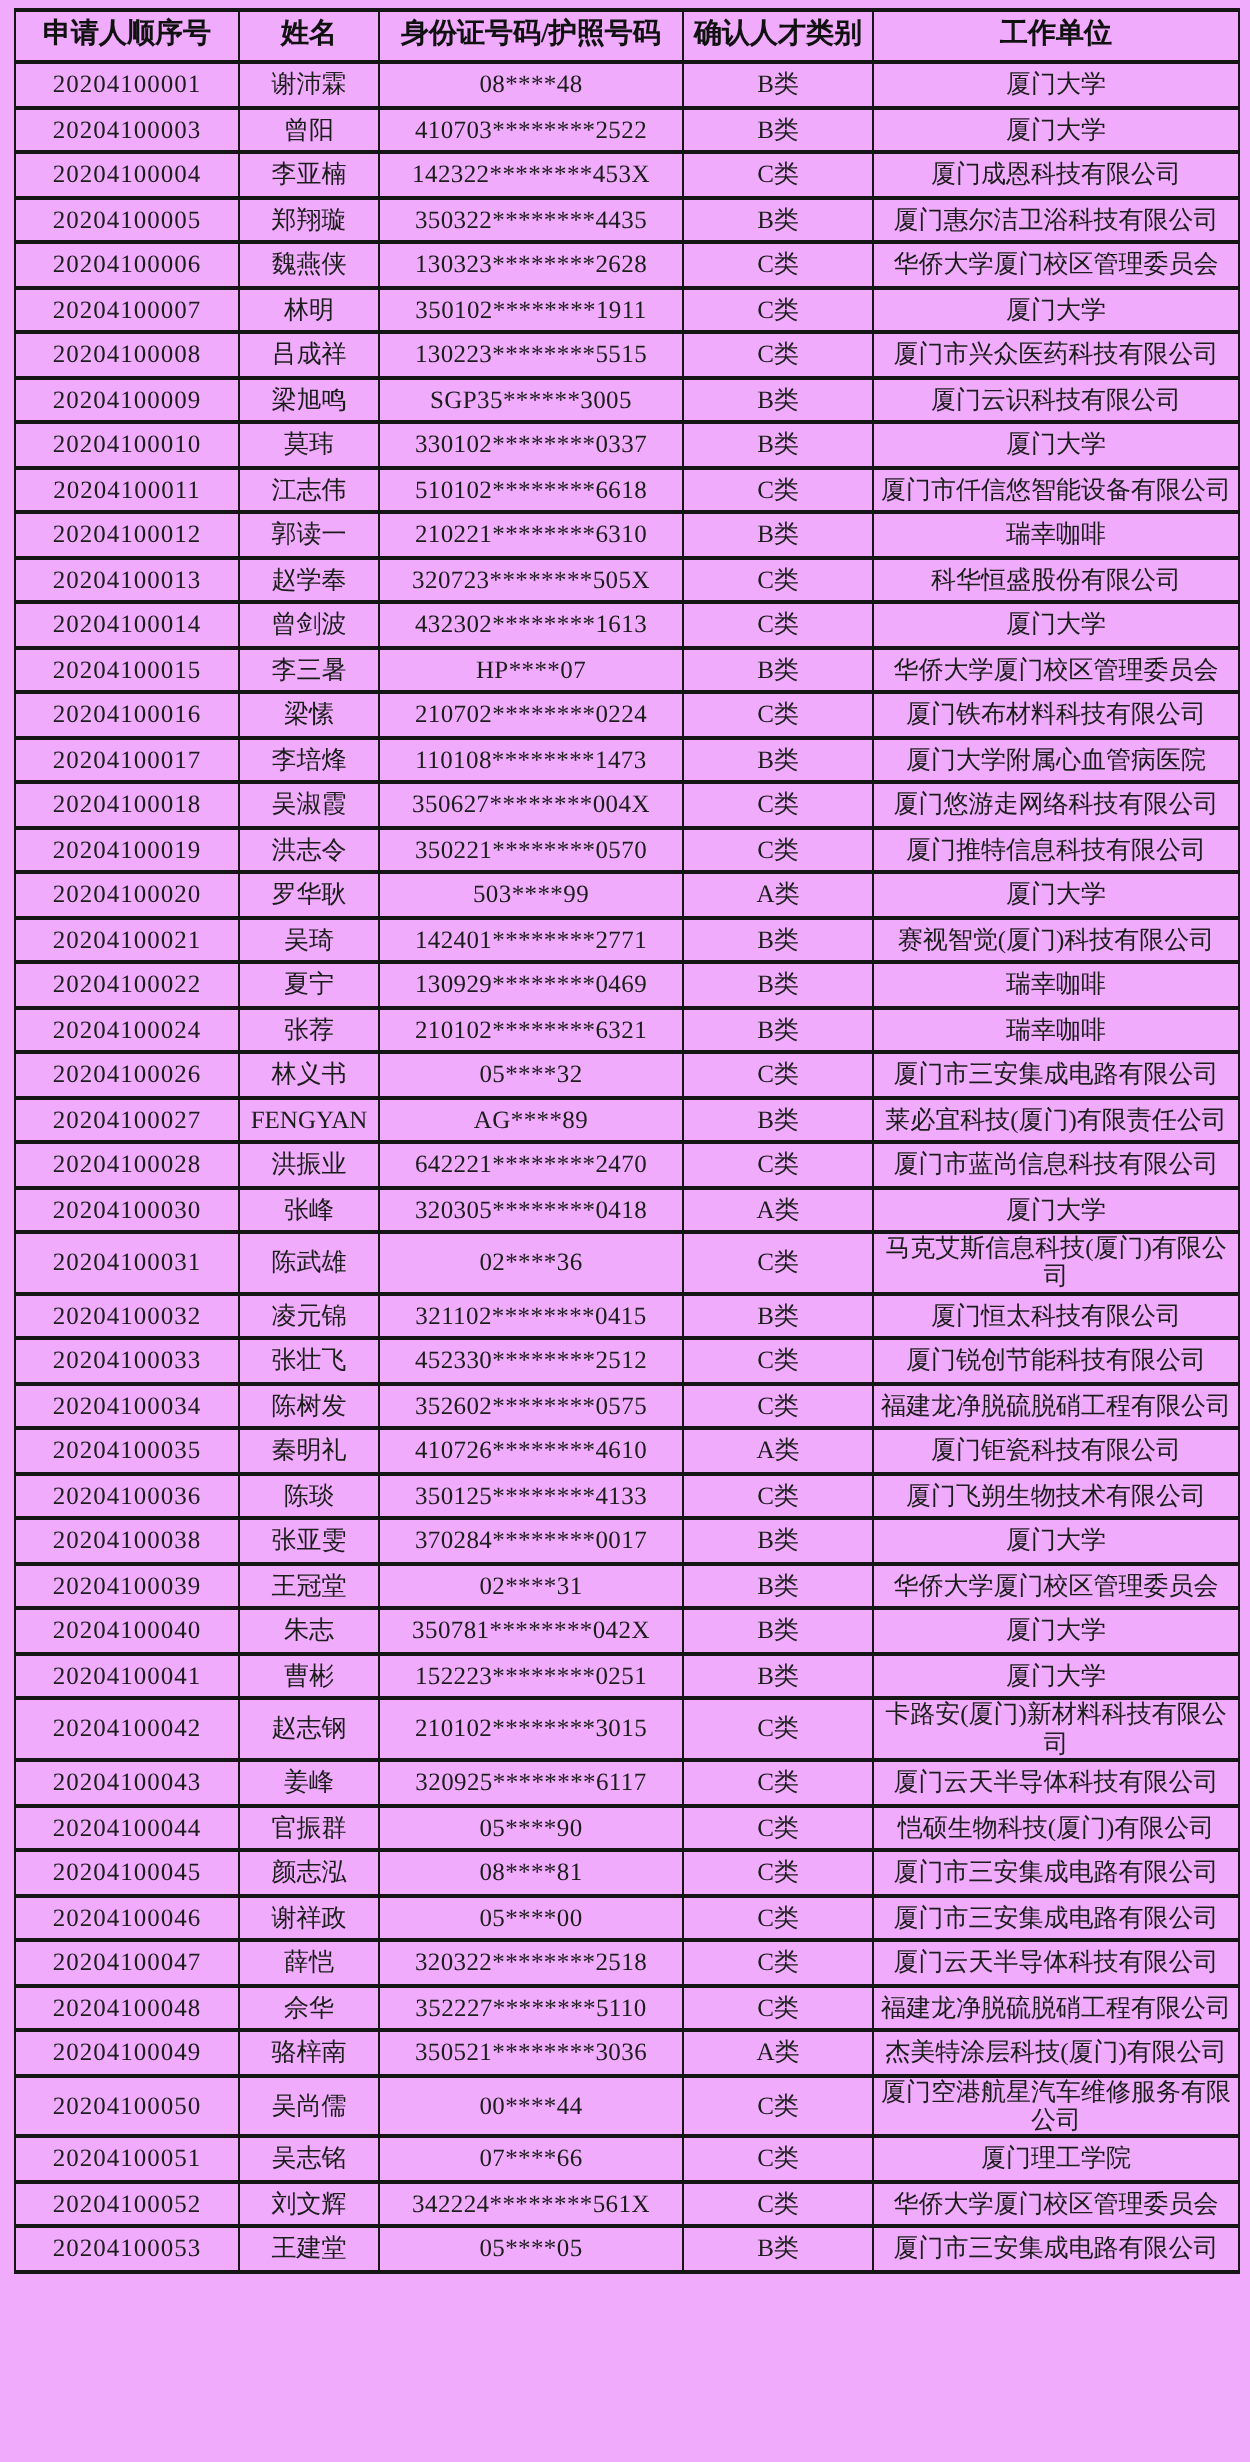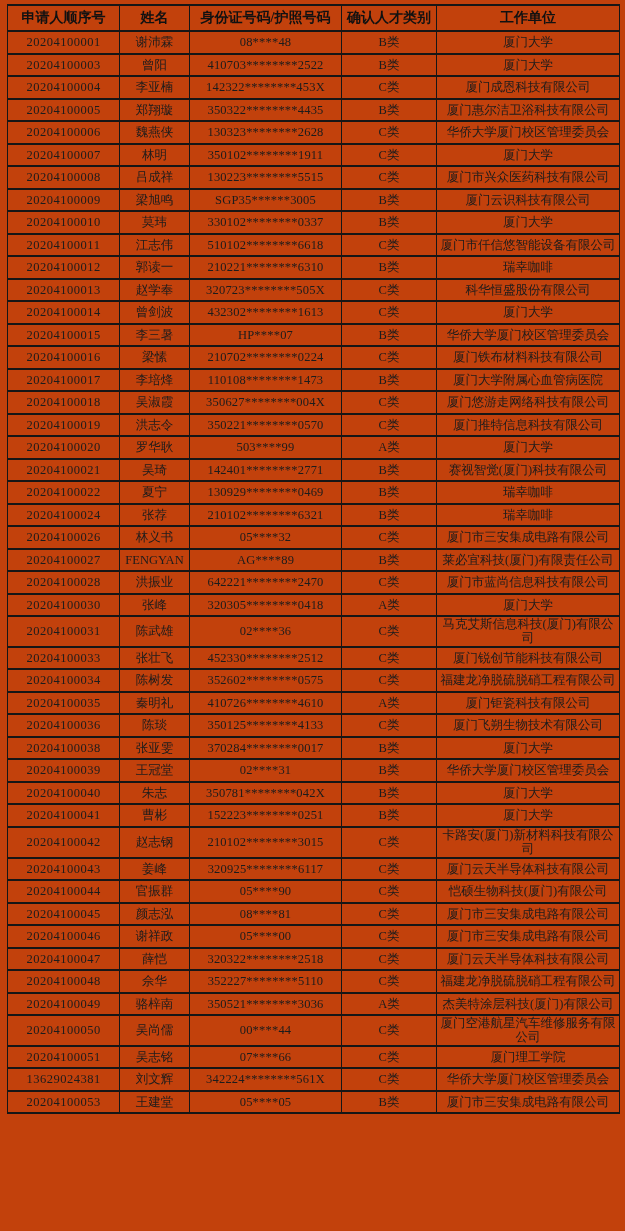--- a/index.html
+++ b/index.html
@@ -5,21 +5,21 @@
   html, body {
     margin: 0;
     padding: 0;
     background: #fafafa;
     width: 625px;
     font-family: "Liberation Serif", "DejaVu Serif", serif;
   }
   .scan-page {
     width: 625px;
     height: 1231px;
-    background: #c2410c;
+    background: #f0abfc;
     box-sizing: border-box;
     padding: 4px 0 0 7px;
   }
   table.talent-table {
     border-collapse: collapse;
     table-layout: fixed;
     width: 612px;
   }
   table.talent-table th,
   table.talent-table td {
@@ -257,20 +257,27 @@
           <td class="col-unit">厦门大学</td>
         </tr>
         <tr>
           <td class="col-seq">20204100031</td>
           <td class="col-name">陈武雄</td>
           <td class="col-id">02****36</td>
           <td class="col-cat">C类</td>
           <td class="col-unit">马克艾斯信息科技(厦门)有限公司</td>
         </tr>
         <tr>
+          <td class="col-seq">20204100032</td>
+          <td class="col-name">凌元锦</td>
+          <td class="col-id">321102********0415</td>
+          <td class="col-cat">B类</td>
+          <td class="col-unit">厦门恒太科技有限公司</td>
+        </tr>
+        <tr>
           <td class="col-seq">20204100033</td>
           <td class="col-name">张壮飞</td>
           <td class="col-id">452330********2512</td>
           <td class="col-cat">C类</td>
           <td class="col-unit">厦门锐创节能科技有限公司</td>
         </tr>
         <tr>
           <td class="col-seq">20204100034</td>
           <td class="col-name">陈树发</td>
           <td class="col-id">352602********0575</td>
@@ -383,21 +390,21 @@
           <td class="col-unit">厦门空港航星汽车维修服务有限公司</td>
         </tr>
         <tr>
           <td class="col-seq">20204100051</td>
           <td class="col-name">吴志铭</td>
           <td class="col-id">07****66</td>
           <td class="col-cat">C类</td>
           <td class="col-unit">厦门理工学院</td>
         </tr>
         <tr>
-          <td class="col-seq">13629024381</td>
+          <td class="col-seq">20204100052</td>
           <td class="col-name">刘文辉</td>
           <td class="col-id">342224********561X</td>
           <td class="col-cat">C类</td>
           <td class="col-unit">华侨大学厦门校区管理委员会</td>
         </tr>
         <tr>
           <td class="col-seq">20204100053</td>
           <td class="col-name">王建堂</td>
           <td class="col-id">05****05</td>
           <td class="col-cat">B类</td>

